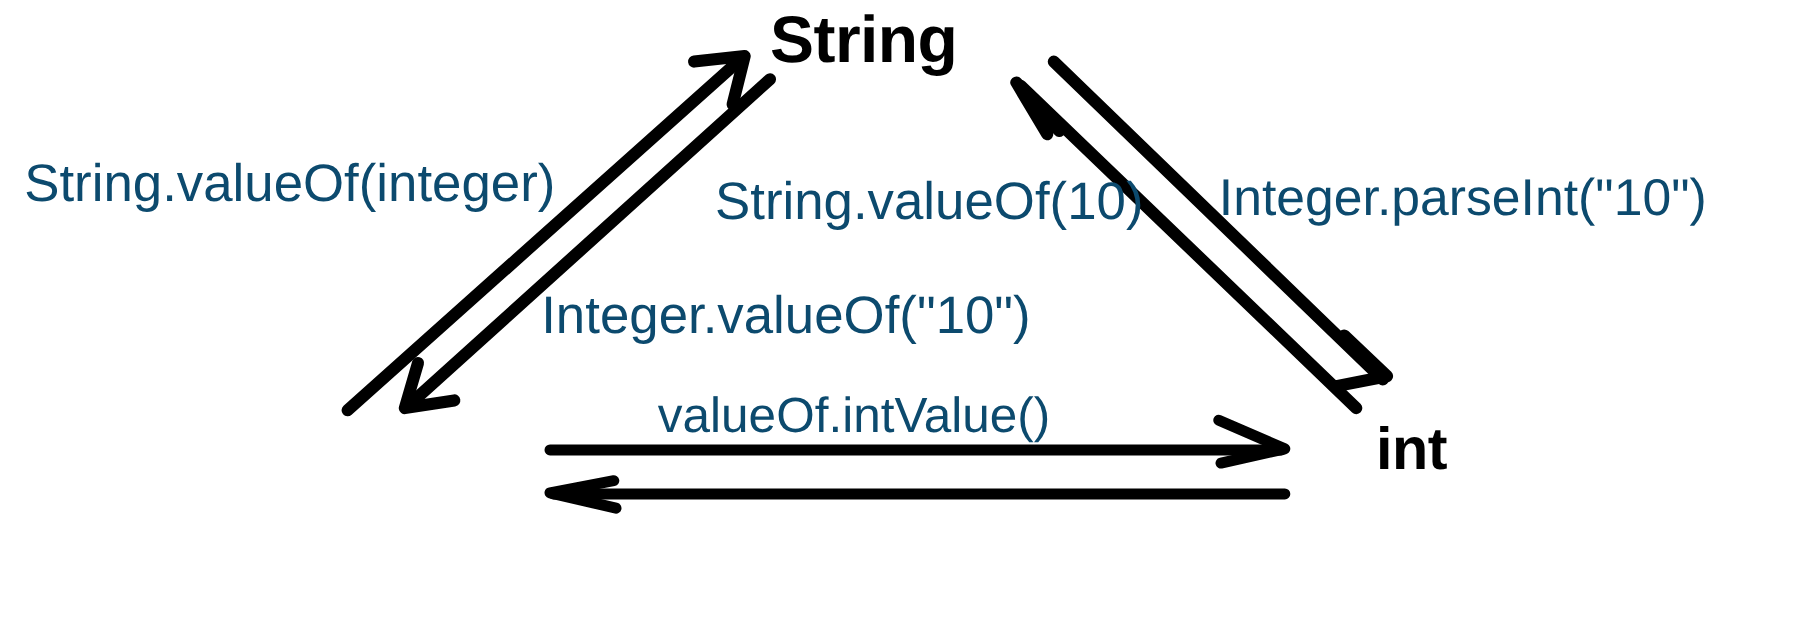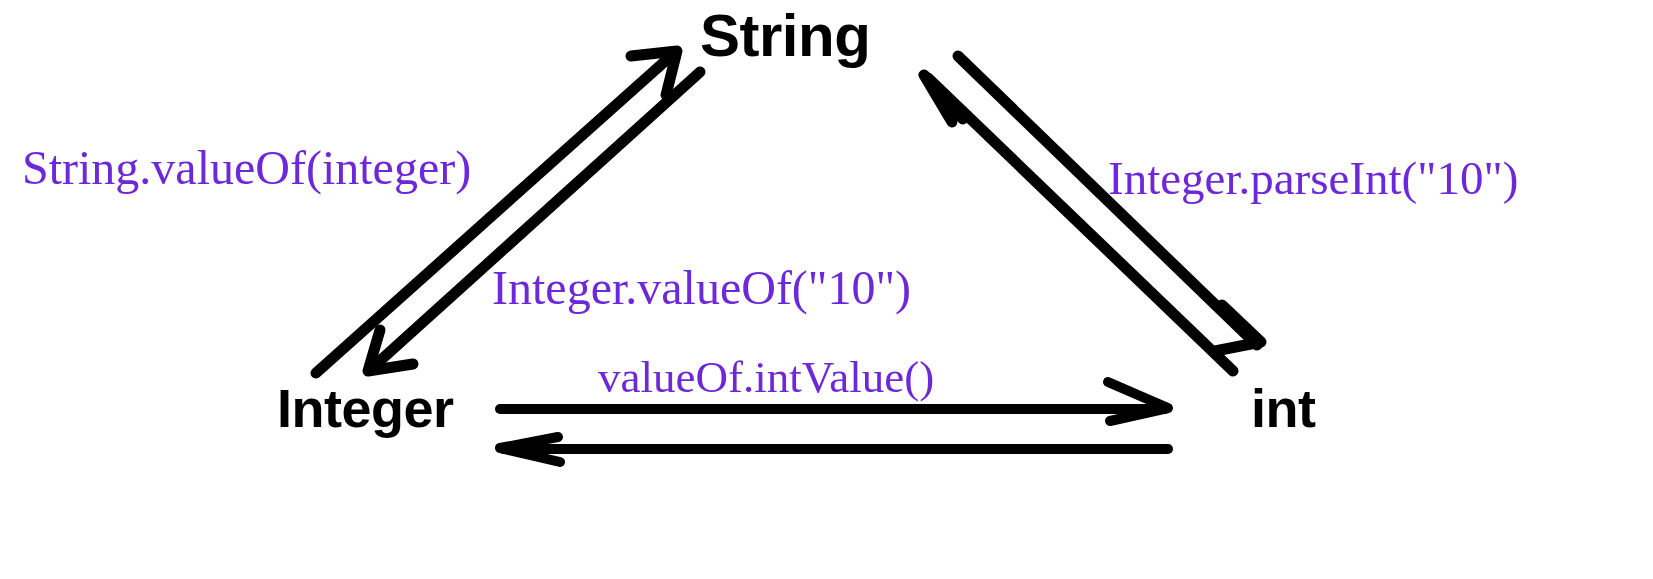--- a/index.html
+++ b/index.html
@@ -27,23 +27,23 @@
   .node-label {
     position: absolute;
     font-family: "Liberation Sans", sans-serif;
     font-weight: bold;
     color: #000000;
     white-space: nowrap;
     line-height: 1;
   }
   .edge-label {
     position: absolute;
-    font-family: Liberation Serif, serif;
+    font-family: Liberation Sans, sans-serif;
     font-weight: normal;
-    color: #6d28d9;
+    color: #0c4a6e;
     white-space: nowrap;
     line-height: 1;
   }
   #node-string {
     left: 700px;
     top: 6px;
     font-size: 60px;
     letter-spacing: -0.5px;
   }
   #node-integer {
@@ -123,27 +123,27 @@
     </g>
 
     <g>
       <line x1="503" y1="449" x2="1168" y2="449" stroke="#000000" stroke-width="10" stroke-linecap="round"></line>
       <polyline points="560,462 500,448 558,437" fill="none" stroke="#000000" stroke-width="10" stroke-linecap="round" stroke-linejoin="round"></polyline>
     </g>
   </svg>
 
   <div class="node-label" id="node-string">String</div>
 
-  <div class="node-label" id="node-integer">Integer</div>
 
   <div class="node-label" id="node-int">int</div>
 
   <div class="edge-label" id="label-string-valueof-integer">String.valueOf(integer)</div>
 
   <div class="edge-label" id="label-integer-valueof-10">Integer.valueOf("10")</div>
 
   <div class="edge-label" id="label-integer-parseint">Integer.parseInt("10")</div>
 
+  <div class="edge-label" id="label-string-valueof-10">String.valueOf(10)</div>
 
   <div class="edge-label" id="label-integer-intvalue">valueOf.intValue()</div>
 
 
 </div>
 
 </body></html>

